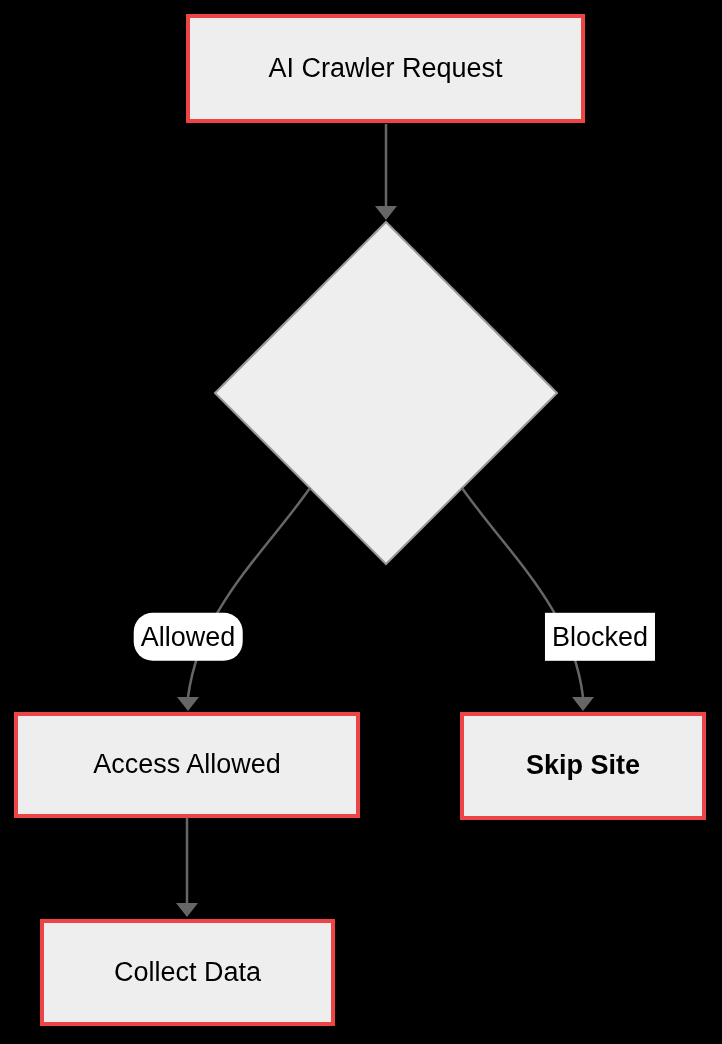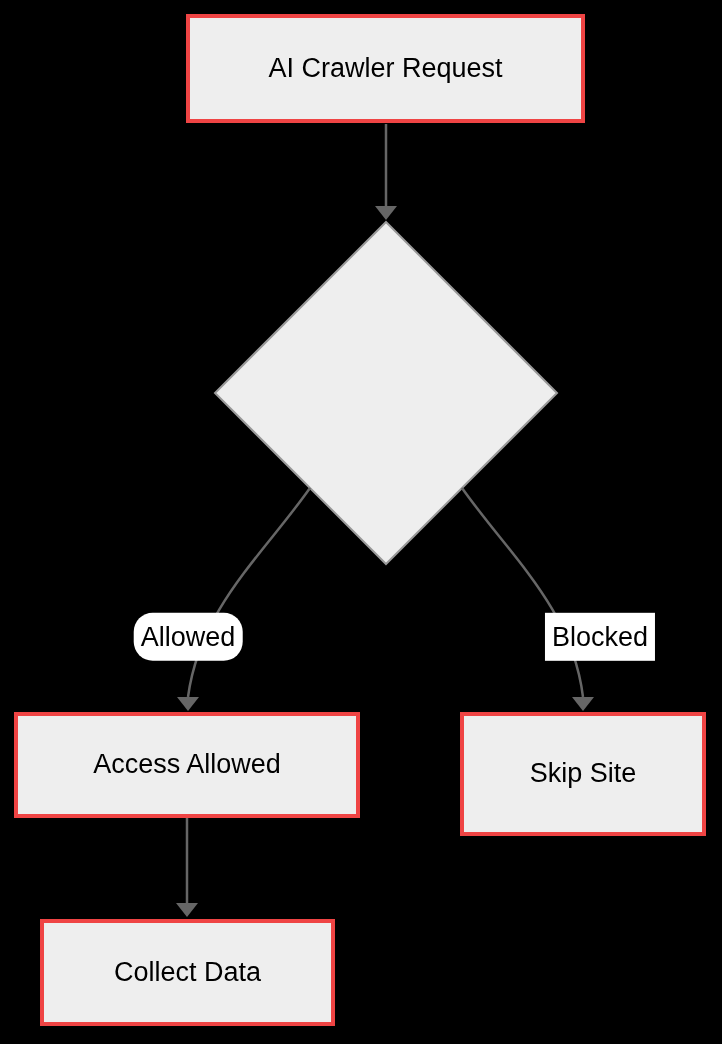--- a/index.html
+++ b/index.html
@@ -32,21 +32,21 @@
     display: flex;
     align-items: center;
     justify-content: center;
     text-align: center;
     font-size: 27px;
     color: #000000;
     line-height: 1.25;
   }
   .node-start   { left: 186px; top: 14px;  width: 399px; height: 109px; }
   .node-access  { left: 14px;  top: 712px; width: 346px; height: 106px; }
-  .node-skip    { left: 460px; top: 712px; width: 246px; height: 124px; }
+  .node-skip    { left: 460px; top: 712px; width: 246px; height: 108px; font-weight: bold; }
   .node-collect { left: 40px;  top: 919px; width: 295px; height: 107px; text-align: right; }
   .decision-label {
     position: absolute;
     left: 386px;
     top: 393px;
     transform: translate(-50%, -50%);
     width: 300px;
     text-align: center;
     font-size: 27px;
     color: #000000;

